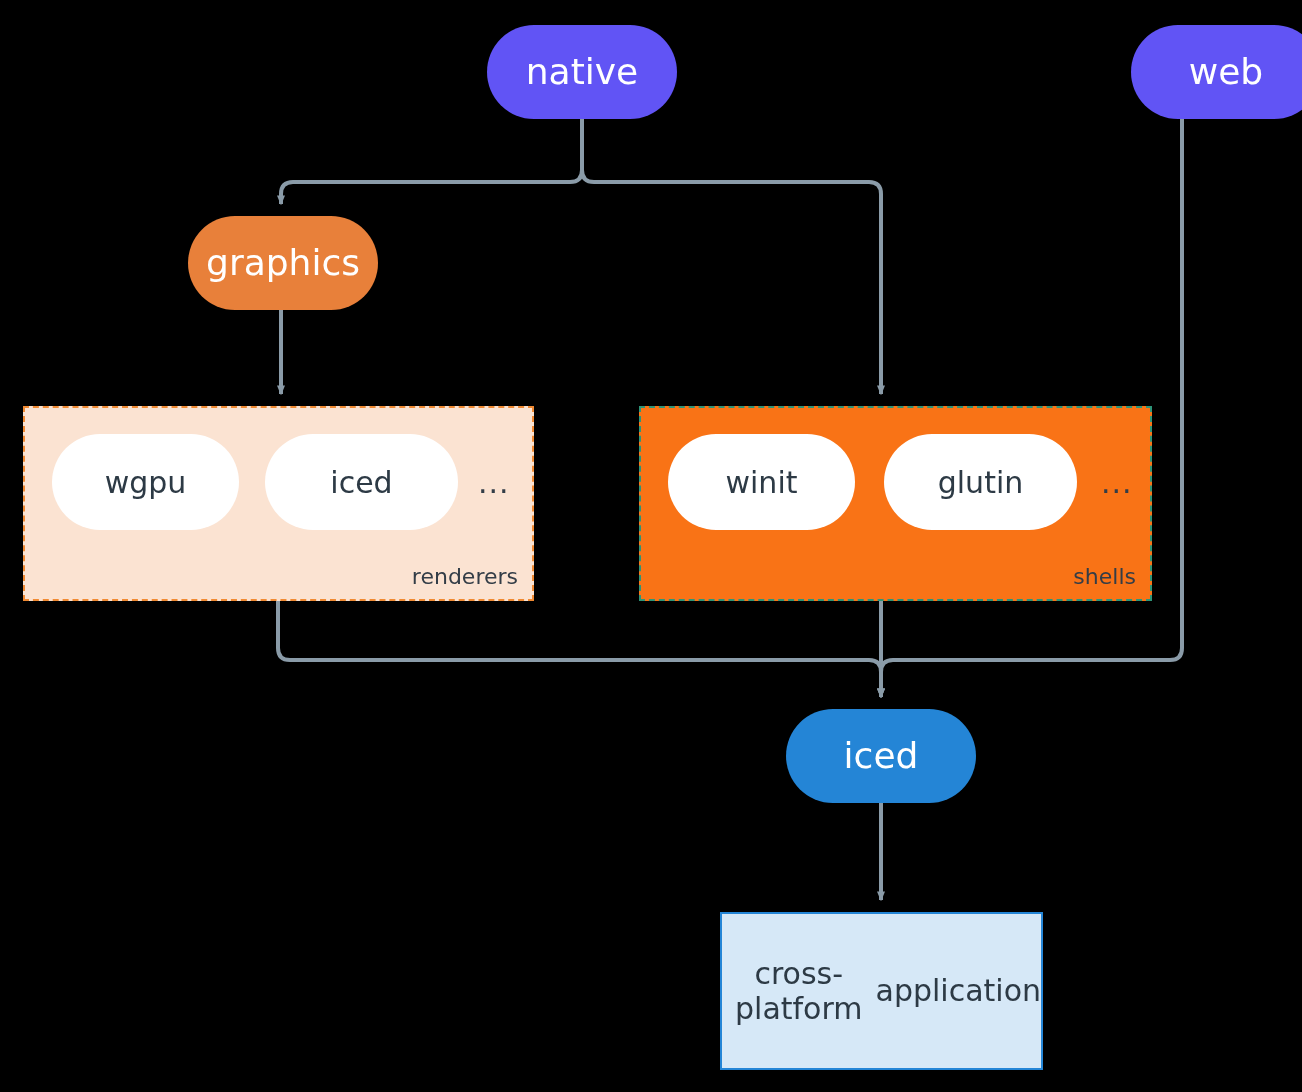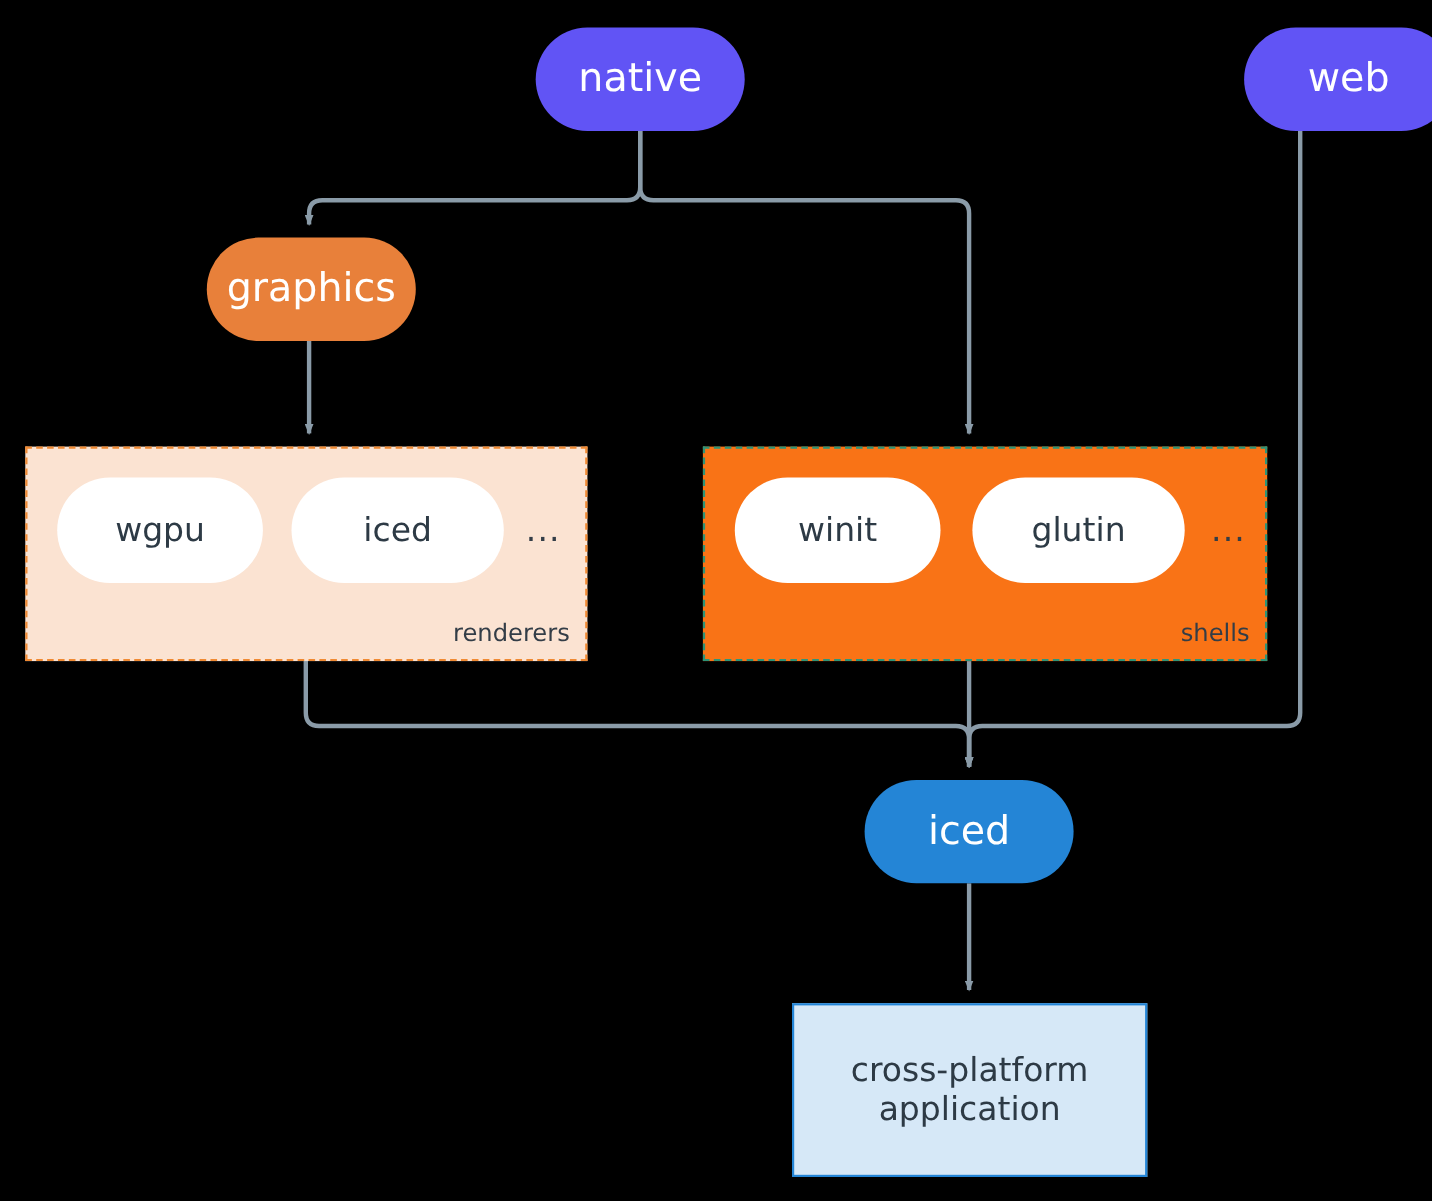--- a/index.html
+++ b/index.html
@@ -131,21 +131,20 @@
   
   #node-application {
     left: 720px;
     top: 912px;
     width: 323px;
     height: 158px;
     background: #D6E8F7;
     border: 2px solid #2485D6;
     color: #2D3A45;
     font-size: 30px;
-    flex-direction: column;
   }
   #node-application .line { display: block; }
 </style>
 </head>
 <body>
 
 <div id="diagram-root">
 
   <svg id="edge-layer" viewBox="0 0 1302 1092">
     <defs>

